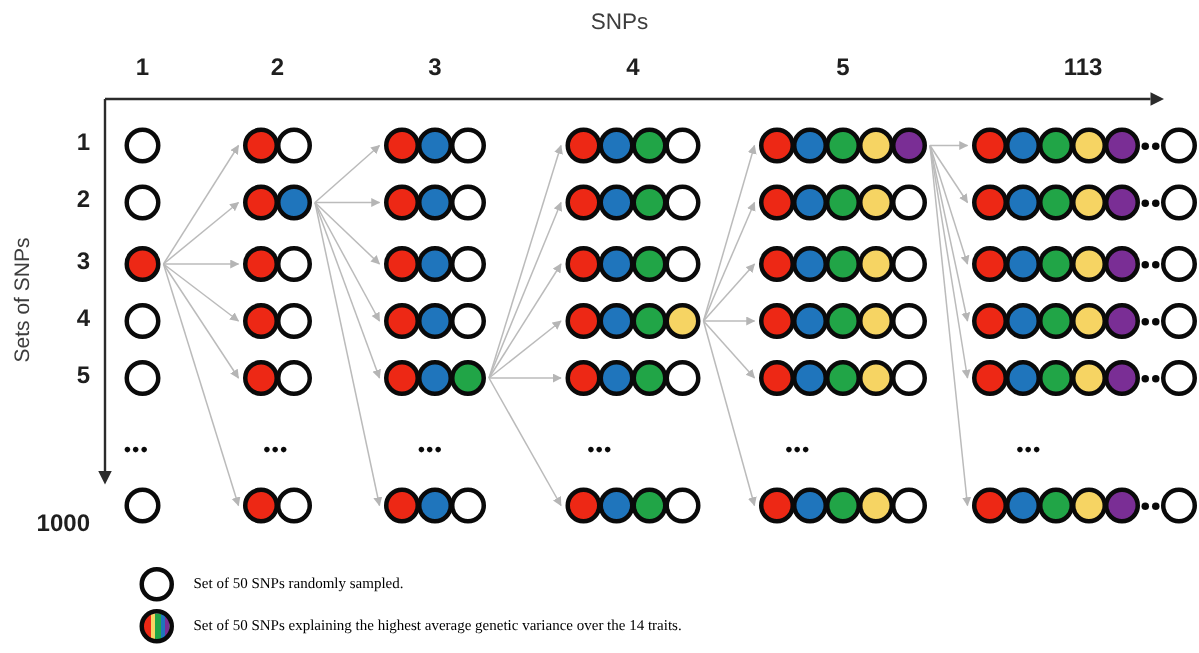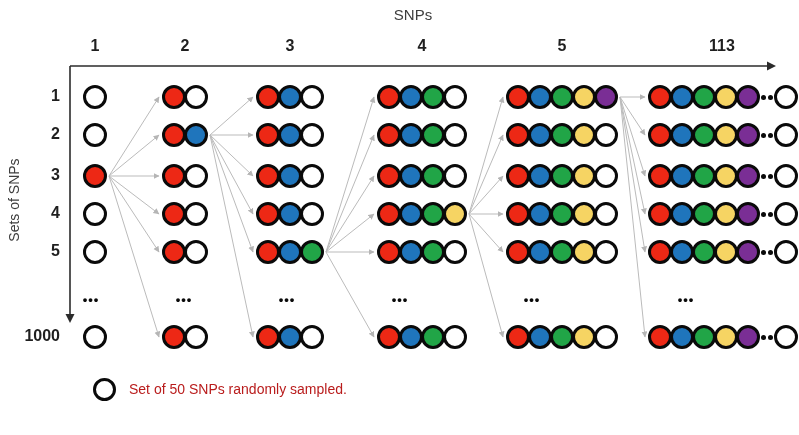--- a/index.html
+++ b/index.html
@@ -22,21 +22,21 @@
     border:3px solid #0a0a0a;box-sizing:border-box;position:relative;flex:none;}
   .circle + .circle{margin-left:-2px;}
   .inline-dots{display:flex;align-items:center;gap:2px;margin:0 1px;flex:none;}
   .inline-dots i{width:5px;height:5px;border-radius:50%;background:#0a0a0a;}
   .ellipsis{width:44px;margin-left:-22px;text-align:center;font-size:13px;
     font-weight:700;color:#0a0a0a;letter-spacing:1px;}
   .legend-item{position:absolute;left:93px;display:flex;align-items:center;
     gap:13px;height:24px;}
   .legend-circle{width:23px;height:23px;border-radius:50%;
     border:3px solid #0a0a0a;box-sizing:border-box;flex:none;}
-  .legend-label{font-size:14px;color:#b91c1c;white-space:nowrap;}
+  .legend-label{font-size:10px;color:#000000;white-space:nowrap;font-family:Liberation Serif, serif;}
 </style>
 </head>
 <body>
 
 <div id="canvas">
 
   <svg id="diagram-svg">
     <defs>
       <marker id="gray-arrowhead" markerWidth="7" markerHeight="7" refX="5.5" refY="3" orient="auto" markerUnits="userSpaceOnUse">
         <path d="M0,0 L6,3 L0,6 Z" fill="#b5b5b5"></path>
@@ -91,21 +91,21 @@
       <div class="abs col-header" style="left: 422px;">4</div>
       <div class="abs col-header" style="left: 562px;">5</div>
       <div class="abs col-header" style="left: 722px;">113</div>
     </div>
   <div id="row-labels">
       <div class="abs row-label" style="top: 87px;">1</div>
       <div class="abs row-label" style="top: 125px;">2</div>
       <div class="abs row-label" style="top: 166px;">3</div>
       <div class="abs row-label" style="top: 204px;">4</div>
       <div class="abs row-label" style="top: 242px;">5</div>
-      <div class="abs row-label" style="top: 327px;">1000</div>
+      <div class="abs row-label" style="top: 341px;">1000</div>
     </div>
   <div id="grid">
       <div class="snp-group" style="left: 83px; top: 85px;">
         <span class="circle" style="background: rgb(255, 255, 255); z-index: 20;"></span>
       </div>
       <div class="snp-group" style="left: 83px; top: 123px;">
         <span class="circle" style="background: rgb(255, 255, 255); z-index: 20;"></span>
       </div>
       <div class="snp-group" style="left: 83px; top: 164px;">
         <span class="circle" style="background: rgb(237, 40, 21); z-index: 20;"></span>
@@ -328,14 +328,18 @@
         </span>
         <span class="circle" style="background: rgb(255, 255, 255); z-index: 14;"></span>
       </div>
       <div class="abs ellipsis" style="left: 686px; top: 292px;">•••</div>
     </div>
 
   <div class="legend-item" style="top:377px;">
     <span class="legend-circle" style="background:#ffffff;"></span>
     <span class="legend-label">Set of 50 SNPs randomly sampled.</span>
   </div>
+  <div class="legend-item" style="top:405px;">
+    <span class="legend-circle" style="background:linear-gradient(90deg,#ED2815 0 28%,#F6D463 28% 45%,#21A547 45% 68%,#1F75BC 68% 84%,#7A2E95 84% 100%);"></span>
+    <span class="legend-label">Set of 50 SNPs explaining the highest average genetic variance over the 14 traits.</span>
+  </div>
 
 </div>
 
 </body></html>

